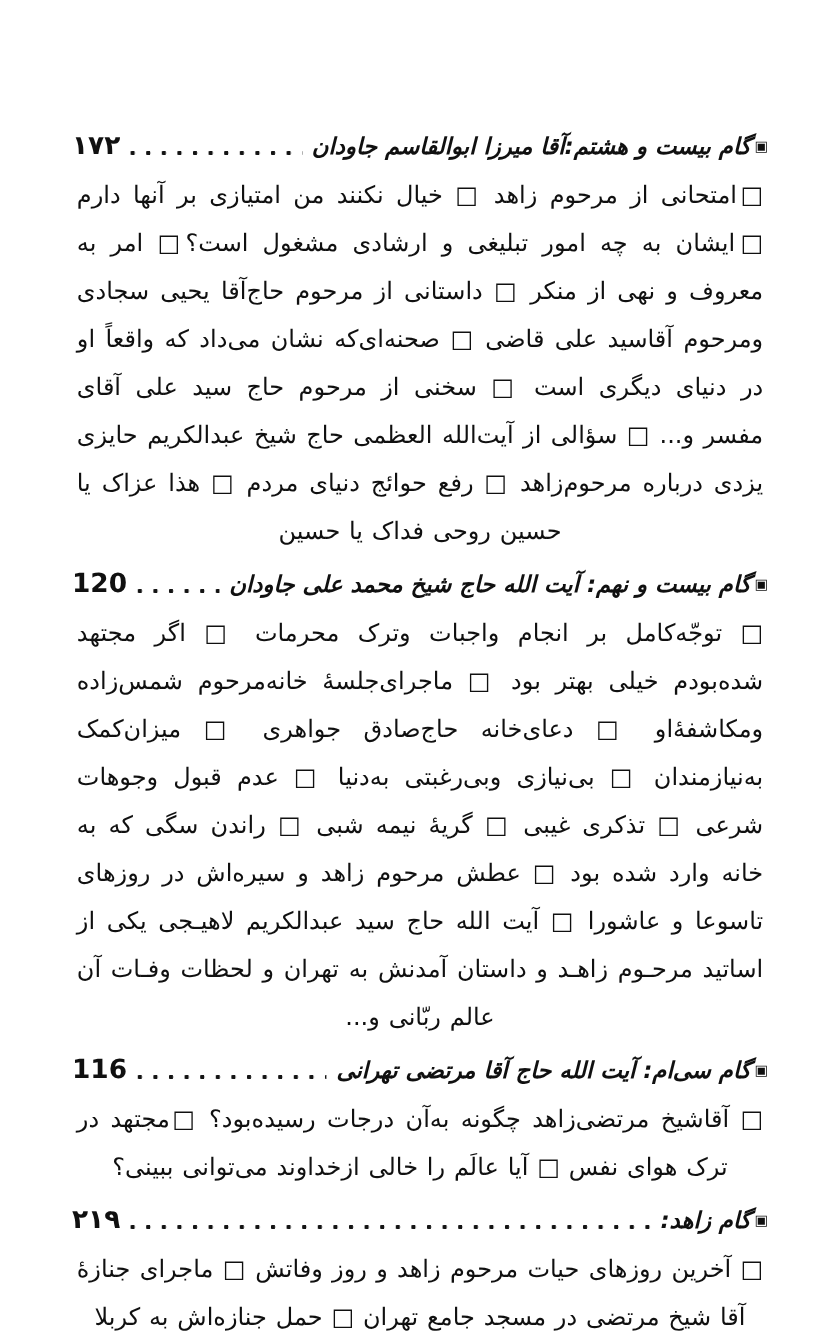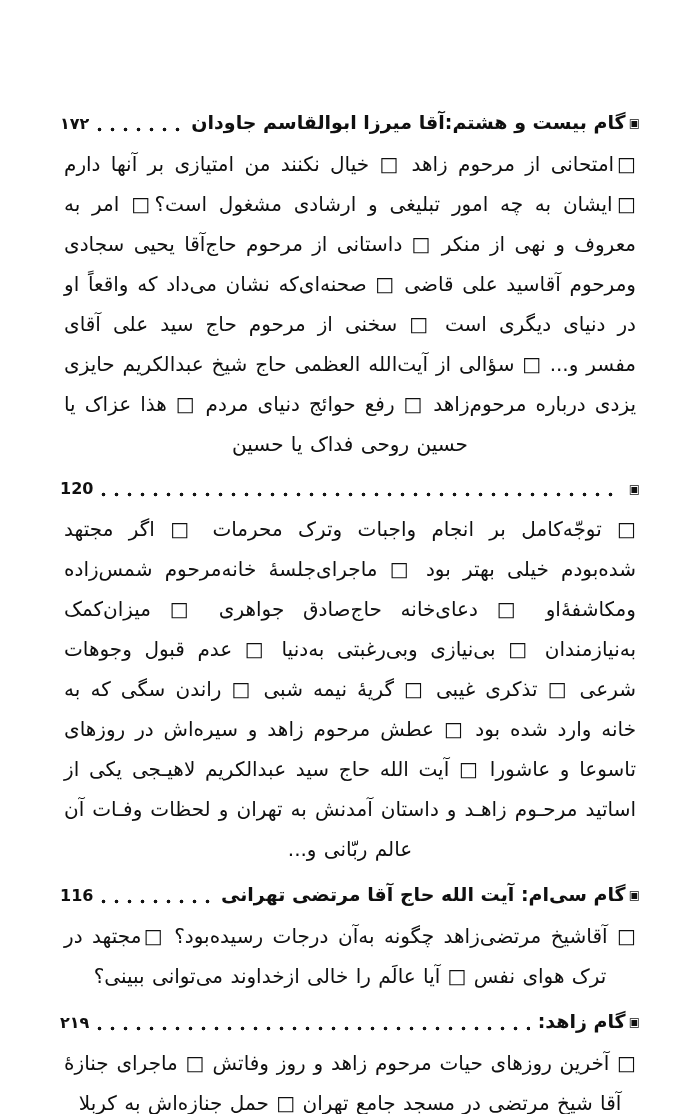--- a/index.html
+++ b/index.html
@@ -31,34 +31,35 @@
     white-space: nowrap;
   }
   .bullet {
     font-size: 12px;
     font-weight: normal;
     margin-left: 3px;
     align-self: center;
   }
   .toc-title {
     letter-spacing: -0.2px;
+    font-style: italic;
   }
   .leader {
     flex: 1 1 auto;
     min-width: 14px;
     margin: 0 8px;
     height: 5px;
     align-self: flex-end;
     margin-bottom: 7px;
     background-image: radial-gradient(circle at 2.5px 2.5px, #141414 1.7px, transparent 2.1px);
     background-size: 13px 5px;
     background-repeat: repeat-x;
   }
   .pagenum {
-    font-size: 16px;
+    font-size: 22px;
     font-weight: bold;
   }
   .toc-details {
     font-size: 20px;
     line-height: 40px;
     text-align: justify;
     text-align-last: center;
     margin: 2px 4px 10px 4px;
     word-spacing: 1px;
   }
@@ -82,20 +83,21 @@
       <span class="toc-title">گام بیست و هشتم:آقا میرزا ابوالقاسم جاودان</span>
       <span class="leader"></span>
       <span class="pagenum">۱۷۲</span>
     </div>
     <p class="toc-details">□امتحانی از مرحوم زاهد □ خیال نکنند من امتیازی بر آنها دارم □ایشان به چه امور تبلیغی و ارشادی مشغول است؟□ امر به معروف و نهی از منکر □ داستانی از مرحوم حاج‌آقا یحیی سجادی ومرحوم آقاسید علی قاضی □ صحنه‌ای‌که نشان می‌داد که واقعاً او در دنیای دیگری است □ سخنی از مرحوم حاج سید علی آقای مفسر و... □ سؤالی از آیت‌الله العظمی حاج شیخ عبدالکریم حایزی یزدی درباره مرحوم‌زاهد □ رفع حوائج دنیای مردم □ هذا عزاک یا حسین روحی فداک یا حسین</p>
   </div>
 
   <div class="toc-section">
     <div class="toc-heading">
       <span class="bullet">▣</span>
+      <span class="toc-title">گام بیست و نهم:  آیت الله حاج شیخ محمد علی جاودان</span>
       <span class="leader"></span>
       <span class="pagenum">120</span>
     </div>
     <p class="toc-details">□ توجّه‌کامل بر انجام واجبات وترک محرمات □ اگر مجتهد شده‌بودم خیلی بهتر بود □ ماجرای‌جلسهٔ خانه‌مرحوم شمس‌زاده ومکاشفهٔ‌او □ دعای‌خانه حاج‌صادق جواهری □ میزان‌کمک به‌نیازمندان □ بی‌نیازی وبی‌رغبتی به‌دنیا □ عدم قبول وجوهات شرعی □ تذکری غیبی □ گریهٔ نیمه شبی □ راندن سگی که به خانه وارد شده بود □ عطش مرحوم زاهد و سیره‌اش در روزهای تاسوعا و عاشورا □ آیت الله حاج سید عبدالکریم لاهیـجی یکی از اساتید مرحـوم زاهـد و داستان آمدنش به تهران و لحظات وفـات آن عالم ربّانی و...</p>
   </div>
 
   <div class="toc-section">
     <div class="toc-heading">
       <span class="bullet">▣</span>
       <span class="toc-title">گام سی‌ام:  آیت الله حاج آقا مرتضی تهرانی</span>

